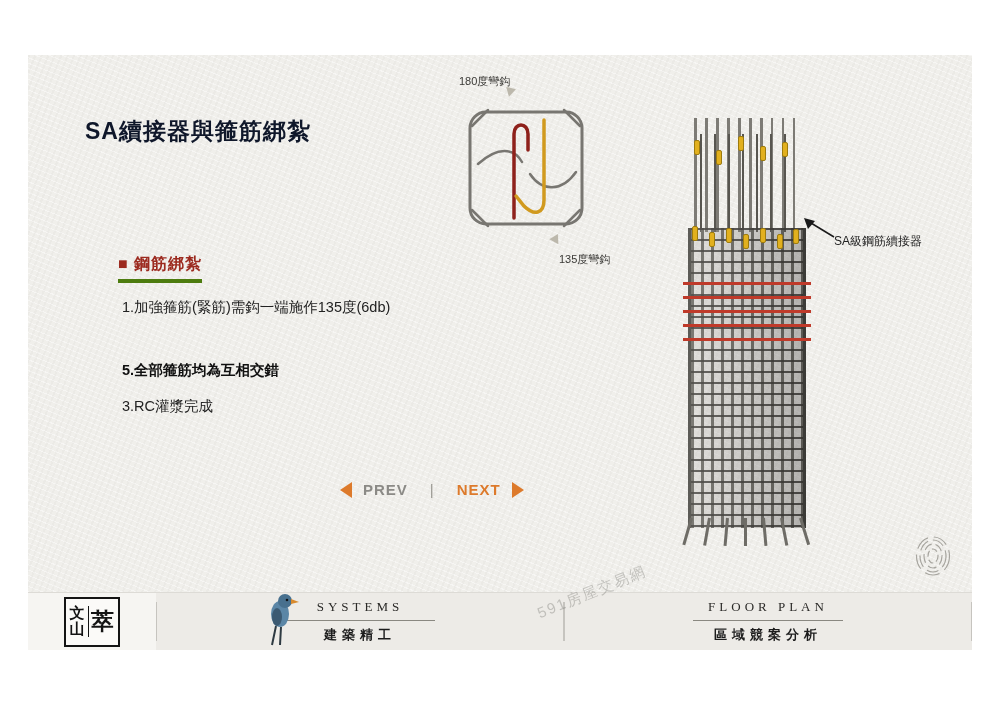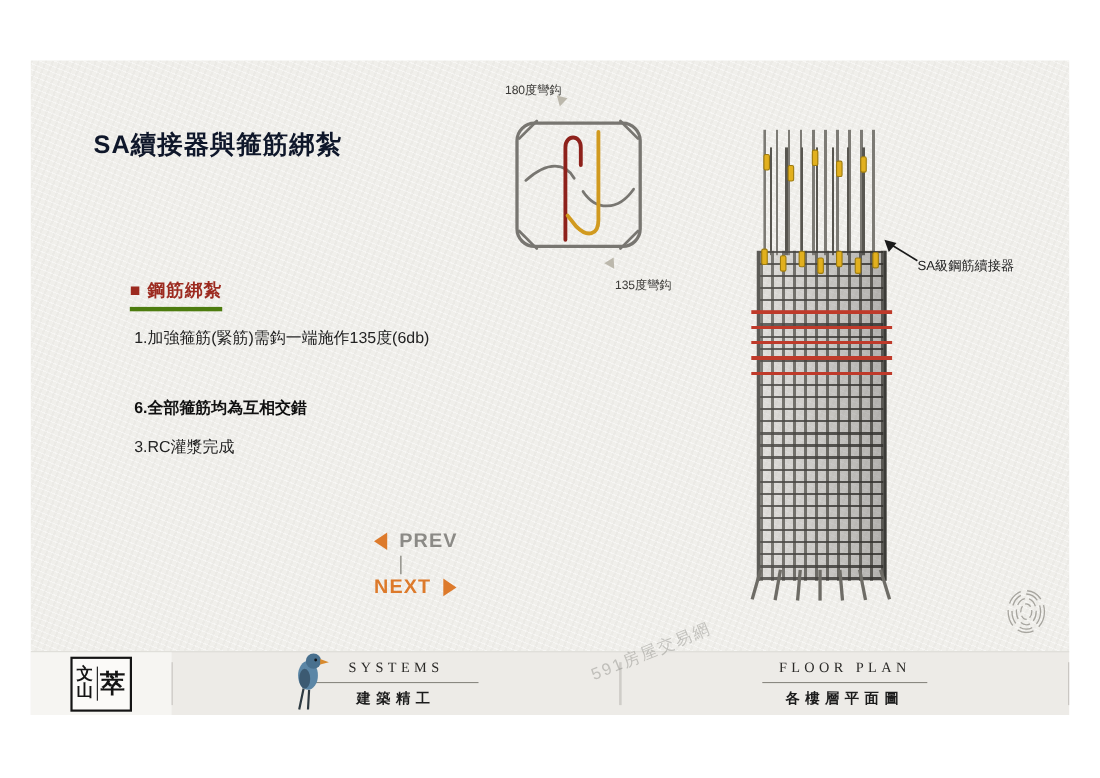--- a/index.html
+++ b/index.html
@@ -18,21 +18,21 @@
   .title1 { position:absolute; left:85px; top:116px; font-size:23px; font-weight:700; color:#0f172a; letter-spacing:1px; }
   .title2 { position:absolute; left:85px; top:161px; font-size:21px; font-weight:600; color:#1a1a1a; letter-spacing:1px; }
   .sec-header { position:absolute; left:118px; top:254px; font-size:16px; font-weight:700; color:#9c2a1f;
     padding-bottom:4px; border-bottom:4px solid #4d7c0f; letter-spacing:1px; }
   .li1a { position:absolute; left:122px; top:298px; font-size:14.5px; color:#222; }
   .li1b { position:absolute; left:133px; top:326px; font-size:14.5px; color:#222; }
   .li2  { position:absolute; left:122px; top:361px; font-size:14.5px; font-weight:700; color:#101010; }
   .li3  { position:absolute; left:122px; top:397px; font-size:14.5px; color:#222; }
 
   
-  .pager { position:absolute; left:340px; top:481px; display:flex; font-size:18px; font-weight:700; letter-spacing:1px;flex-direction:column; }
+  .pager { position:absolute; left:340px; top:481px; display:flex; align-items:center; font-size:15px; font-weight:700; letter-spacing:1px; }
   .pager-btn { display:flex; align-items:center; gap:11px; cursor:pointer; }
   .prev-label { color:#8b8a86; }
   .next-label { color:#dd7a2b; }
   .pager-sep { color:#9a9992; font-weight:400; margin:0 22px; }
   .tri-l { width:0; height:0; border-top:8px solid transparent; border-bottom:8px solid transparent; border-right:12px solid #dd7a2b; }
   .tri-r { width:0; height:0; border-top:8px solid transparent; border-bottom:8px solid transparent; border-left:12px solid #dd7a2b; }
 
   
   .stirrup-svg { position:absolute; left:458px; top:100px; }
   .lbl-180 { position:absolute; left:459px; top:74px; font-size:11px; color:#3a3936; }
@@ -89,21 +89,21 @@
 </head>
 <body>
 
 <div id="canvas">
 
   <div class="slide"></div>
 
   <div class="title1">SA續接器與箍筋綁紮</div>
   <div class="sec-header">■ 鋼筋綁紮</div>
   <div class="li1a">1.加強箍筋(緊筋)需鈎一端施作135度(6db)</div>
-  <div class="li2">6.全部箍筋均為互相交錯</div>
+  <div class="li2">5.全部箍筋均為互相交錯</div>
   <div class="li3">3.RC灌漿完成</div>
 
   <div class="pager">
     <div class="pager-btn">
       <span class="tri-l"></span>
       <span class="prev-label">PREV</span>
     </div>
     <span class="pager-sep">|</span>
     <div class="pager-btn">
       <span class="next-label">NEXT</span>
@@ -190,21 +190,21 @@
     <div class="nav-cell">
       <span class="nav-en">SYSTEMS</span>
       <span class="nav-line"></span>
       <span class="nav-zh">建築精工</span>
     </div>
     <div class="nav-divider"></div>
     <div class="nav-divider"></div>
     <div class="nav-cell">
       <span class="nav-en">FLOOR PLAN</span>
       <span class="nav-line"></span>
-      <span class="nav-zh">各樓層平面圖</span>
+      <span class="nav-zh">區域競案分析</span>
     </div>
     <div class="nav-divider"></div>
   </div>
 
   <svg class="bird" width="34" height="56" viewBox="0 0 34 56">
     <path d="M10,34 L6,53 M15,35 L14,53" stroke="#2e3a42" stroke-width="2" fill="none"></path>
     <ellipse cx="14" cy="22" rx="9" ry="13" fill="#5b86a6"></ellipse>
     <ellipse cx="11" cy="25" rx="5" ry="9" fill="#3c5a72"></ellipse>
     <circle cx="19" cy="9" r="7" fill="#48708e"></circle>
     <polygon points="25,7 33,10 25,12" fill="#d88a2e"></polygon>

